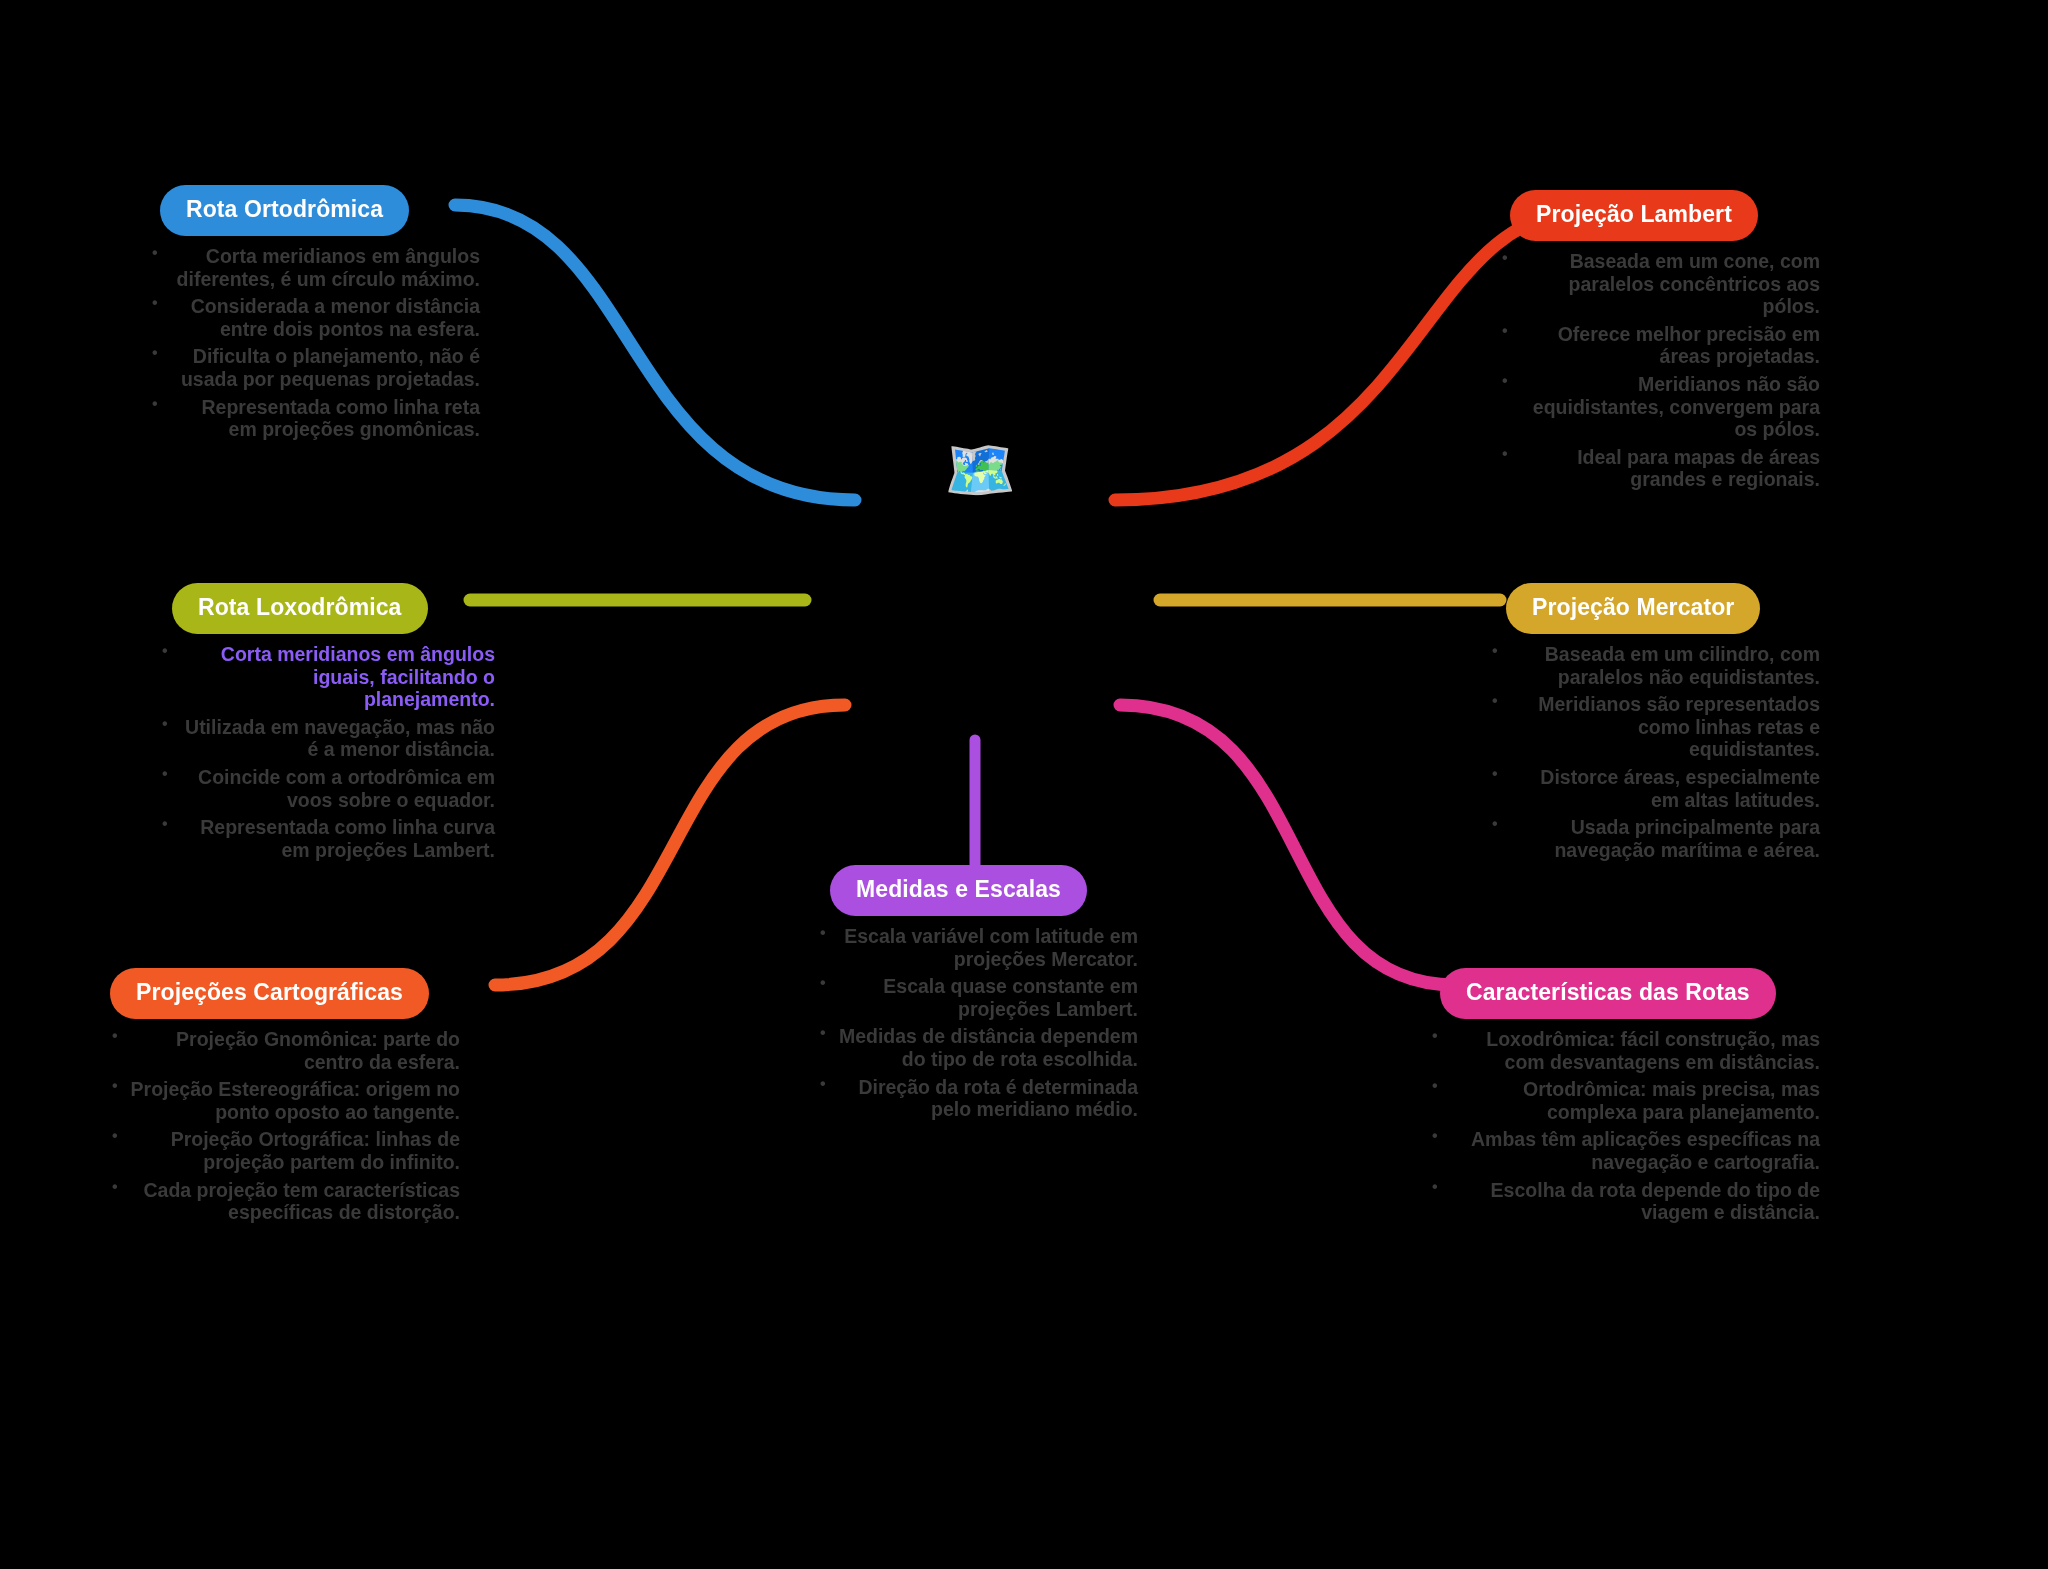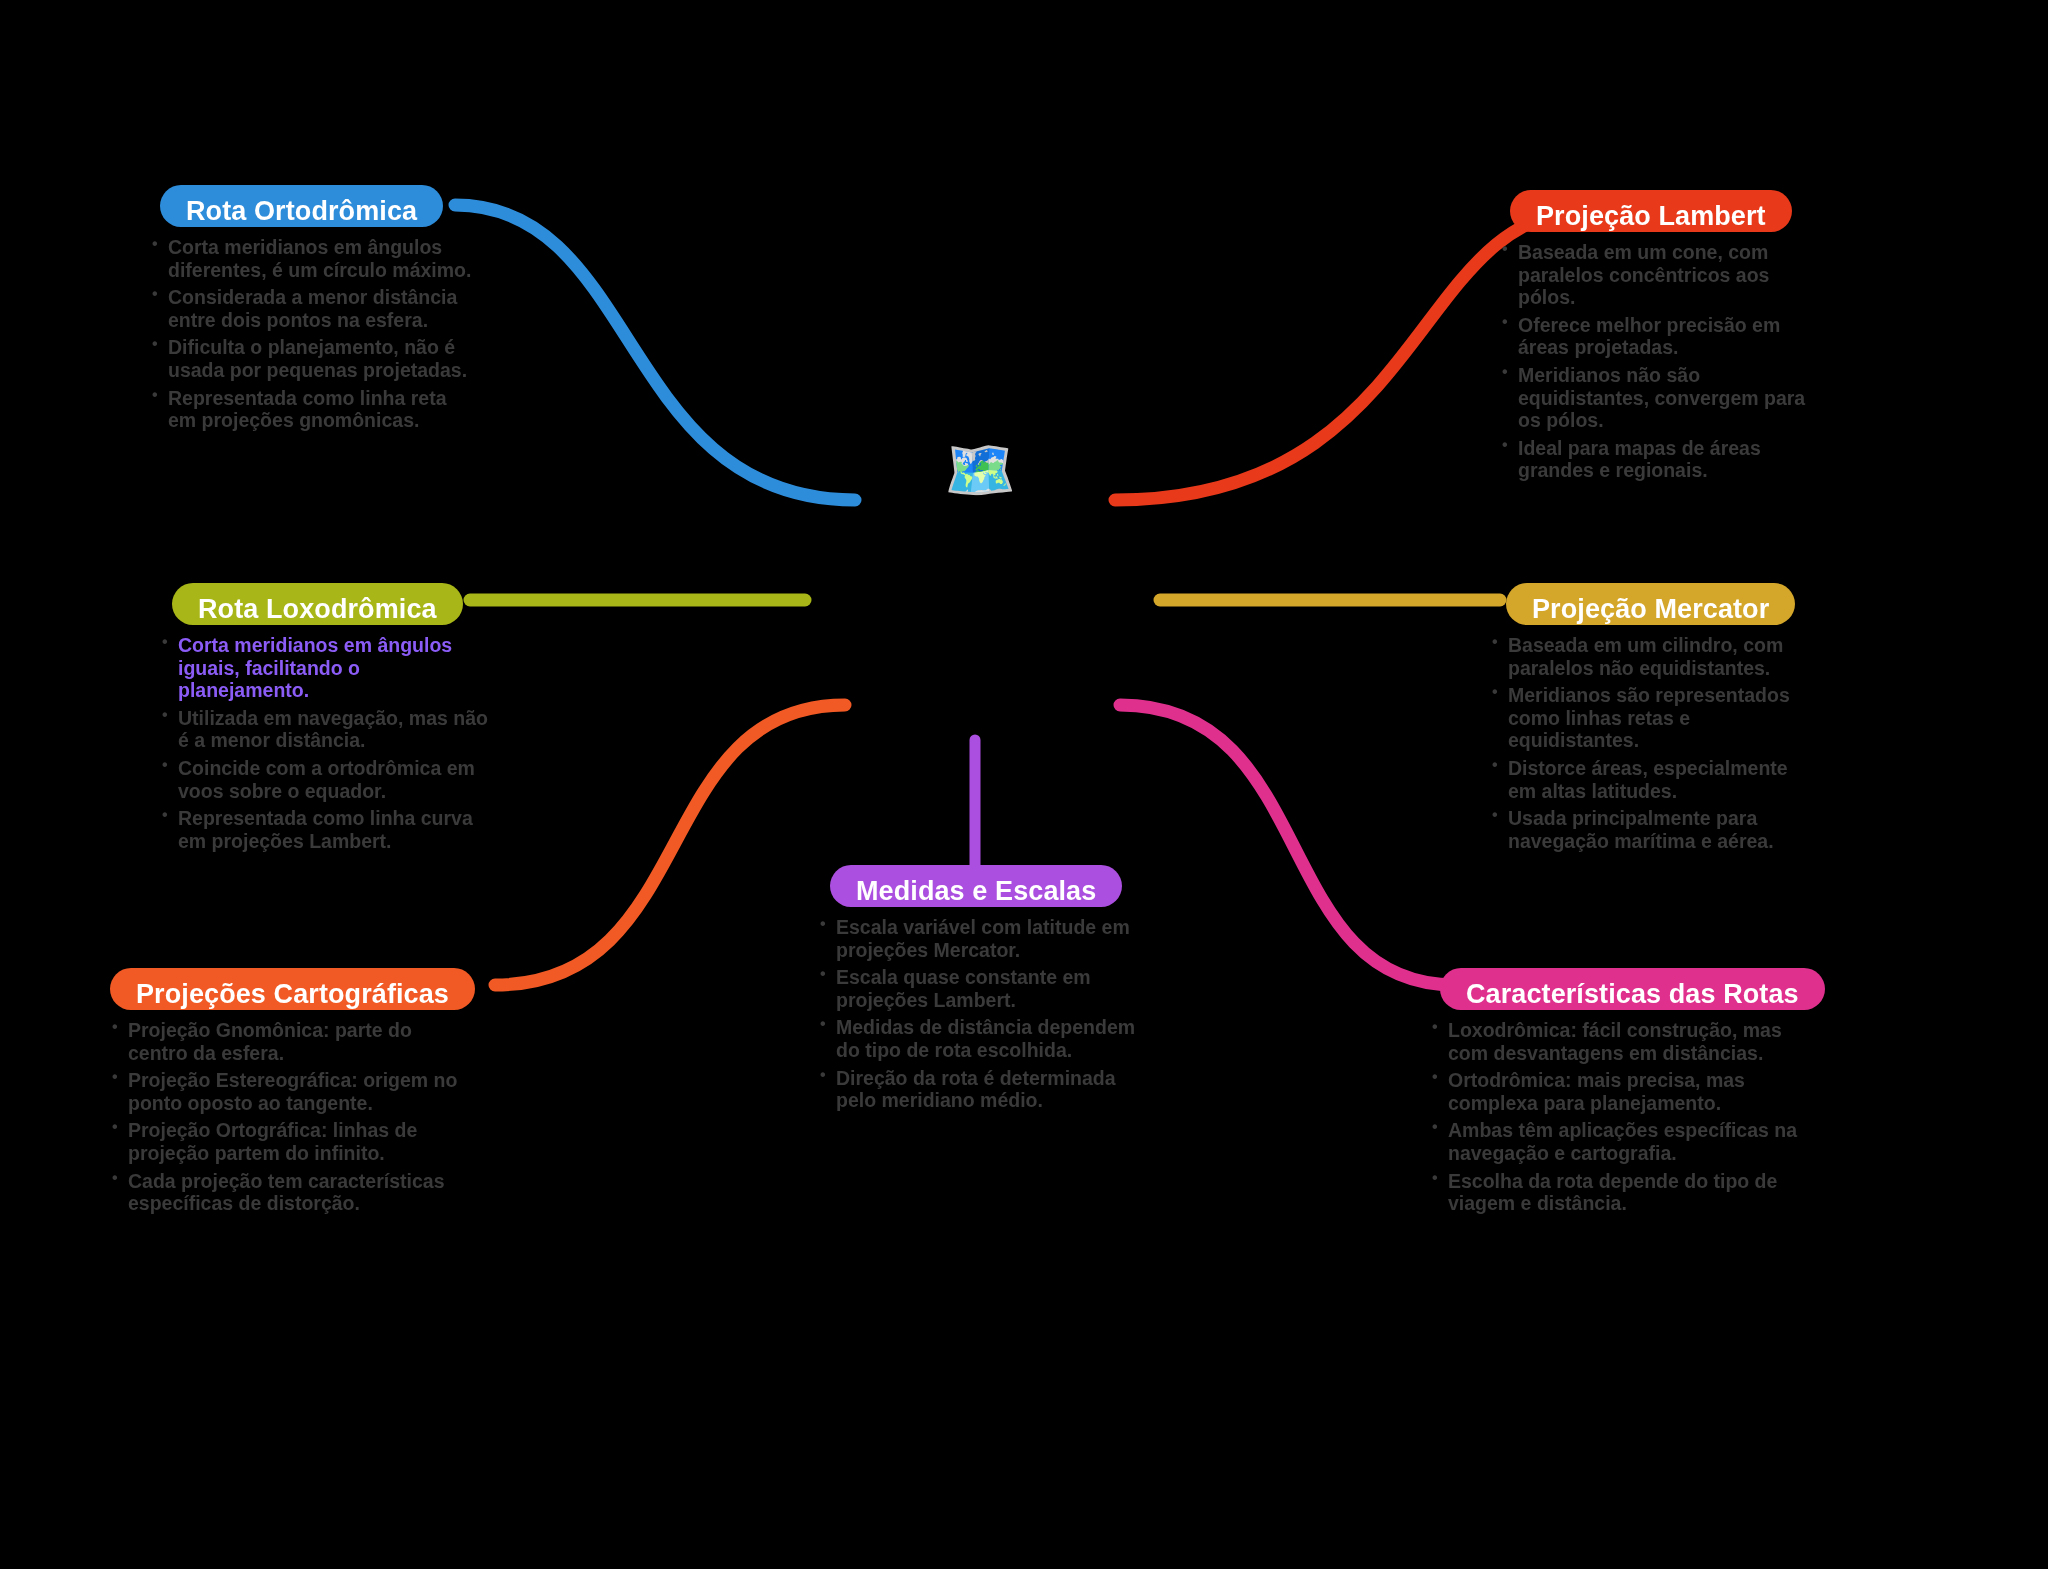--- a/index.html
+++ b/index.html
@@ -33,31 +33,32 @@
 
   .node {
     position: absolute;
   }
 
   .node-pill {
     display: inline-block;
     border-radius: 999px;
     color: #ffffff;
     font-weight: bold;
-    font-size: 27px;
+    font-size: 23px;
     line-height: 1;
-    padding: 13px 26px 2px 26px;
+    padding: 13px 26px 15px 26px;
     white-space: nowrap;
     letter-spacing: 0.1px;
   }
 
   .node-list {
     list-style: none;
     margin: 9px 0 0 0;
     padding: 0;
+    text-align: right;
   }
 
   .node-list li {
     position: relative;
     color: #3a3a3a;
     font-size: 19.5px;
     line-height: 1.16;
     font-weight: bold;
     margin-bottom: 5px;
     padding-left: 18px;

